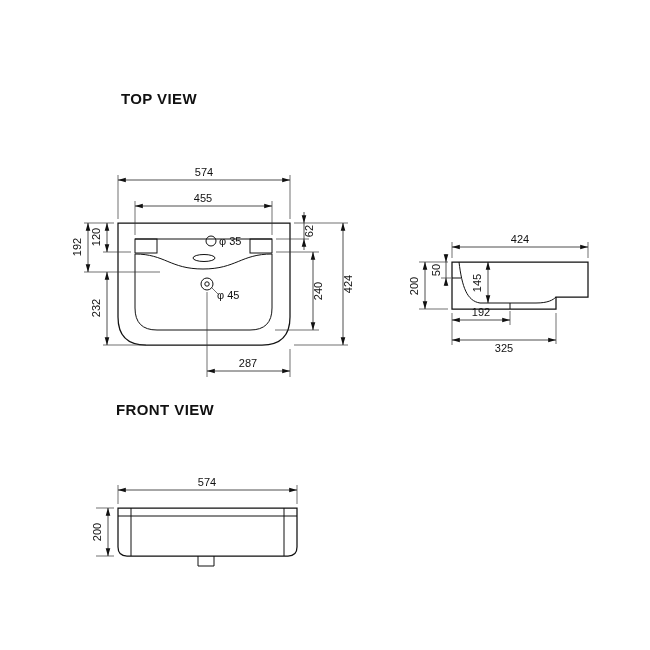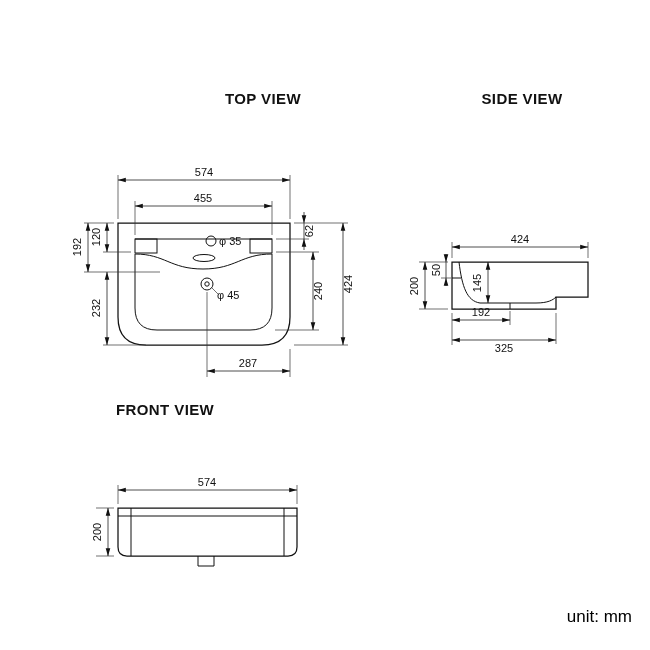--- a/index.html
+++ b/index.html
@@ -12,24 +12,22 @@
   .obj2{fill:none;stroke:#111;stroke-width:1;}
   .ext{fill:none;stroke:#333;stroke-width:.7;}
   .dim{fill:none;stroke:#222;stroke-width:.8;}
   .dimtxt{font-family:"Liberation Sans",sans-serif;font-size:11px;fill:#111;}
 </style>
 </head>
 <body>
 
 <div id="canvas">
 
-  <div class="title" style="left:121px;top:90px;width:180px;text-align:right;">TOP VIEW</div>
-  <div class="title" style="left:432px;top:90px;width:180px;text-align:center;">SIDE VIEW</div>
+  <div class="title" style="left:121px;top:90px;width:180px;text-align:left;">TOP VIEW</div>
   <div class="title" style="left:116px;top:401px;width:190px;text-align:left;">FRONT VIEW</div>
-  <div class="unit" style="left:527px;top:607px;width:105px;text-align:right;">unit: mm</div>
 
   <svg width="650" height="650" viewBox="0 0 650 650">
     <defs>
       <marker id="arr" viewBox="0 0 8 6" markerWidth="8" markerHeight="6" refX="7.8" refY="3" orient="auto-start-reverse" markerUnits="userSpaceOnUse">
         <path d="M0,0.7 L8,3 L0,5.3 Z" fill="#111"></path>
       </marker>
     </defs>
 
     <g>
 

